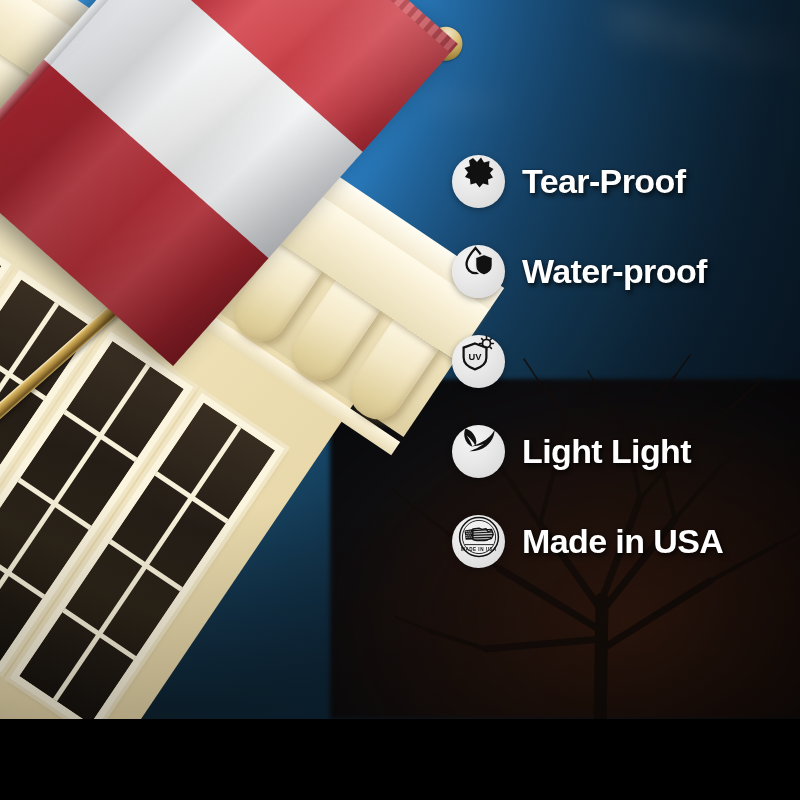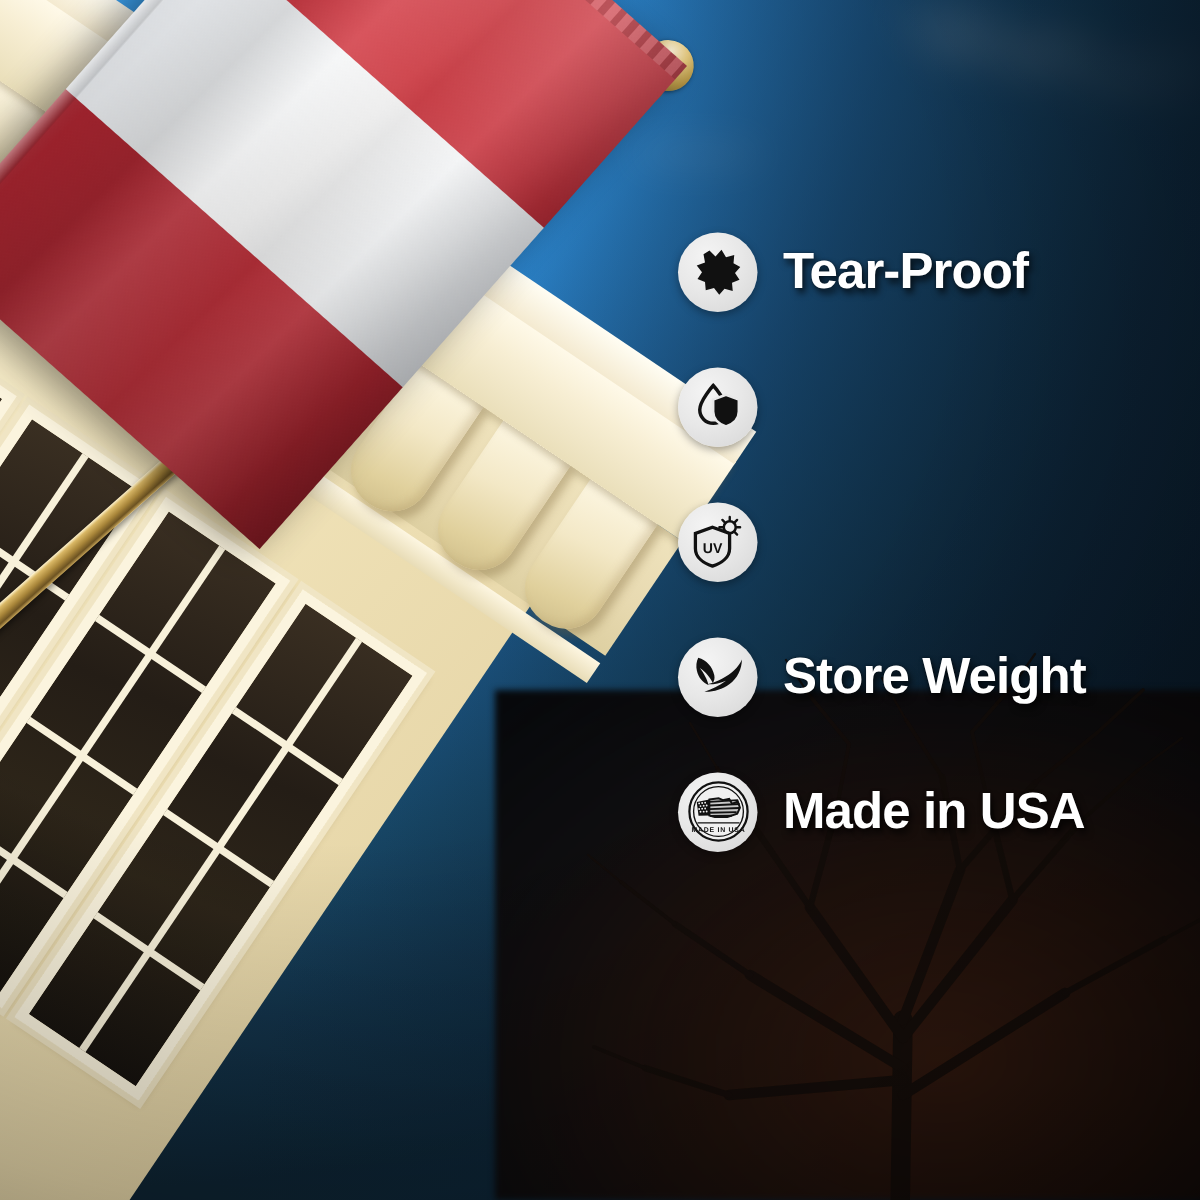--- a/index.html
+++ b/index.html
@@ -1,17 +1,17 @@
 <!DOCTYPE html>
 <html><head>
 <meta charset="utf-8">
 <style>
   html,body{margin:0;padding:0;background:#000;}
   #stage{
-    position:relative;width:800px;height:800px;overflow:hidden;
+    position:relative;width:800px;height:719px;overflow:hidden;
     font-family:"Liberation Sans","DejaVu Sans",sans-serif;
     background:#8b5cf6;
   }
 
   
   .sky-base{position:absolute;inset:0;
     background:
       radial-gradient(120% 95% at 6% 4%, #3fa3ef 0%, #3094e4 22%, #2a7fc4 38%, #1f5d93 55%, #184868 72%, #13334a 86%, #0e2433 100%);
   }
   .sky-dark-right{position:absolute;inset:0;
@@ -89,21 +89,21 @@
     background:linear-gradient(90deg, rgba(255,255,255,.35), rgba(0,0,0,.12));}
   .flag-ripple{position:absolute;left:0;top:0;width:100%;height:12px;
     background:repeating-linear-gradient(90deg, rgba(0,0,0,.13) 0 5px, rgba(255,255,255,.13) 5px 11px);}
 
   
   .features{position:absolute;left:452px;top:136px;width:348px;}
   .frow{display:flex;align-items:center;height:90px;}
   .badge{flex:0 0 auto;width:53px;height:53px;border-radius:50%;
     background:radial-gradient(circle at 36% 30%, #f4f4f4 0%, #e8e8e8 46%, #d5d5d5 100%);
     box-shadow:0 2px 6px rgba(0,0,0,.35);
-    display:flex;align-items:center;justify-content:center;}
+    display:flex;align-items:flex-start;justify-content:center;}
   .badge svg{display:block;}
   .flabel{margin-left:17px;color:#fff;font-weight:700;font-size:34px;
     letter-spacing:-.6px;white-space:nowrap;
     text-shadow:2px 3px 5px rgba(0,0,0,.72), 0 0 2px rgba(0,0,0,.5);}
 </style>
 </head>
 <body>
 
 <div id="stage">
 
@@ -193,20 +193,21 @@
     </div>
 
     <div class="frow">
       <div class="badge">
         <svg width="34" height="34" viewBox="0 0 34 34">
           <path d="M13.5 3 C13.5 3 4.5 13 4.5 19.2 C4.5 24.3 8.6 28.2 13.5 28.2 C18.4 28.2 22.5 24.3 22.5 19.2 C22.5 13 13.5 3 13.5 3 Z" fill="none" stroke="#111" stroke-width="2.3"></path>
           <path fill="#111" d="M22 9.2 L30.6 12.4 L30.6 20.4 C30.6 25.2 26.8 28.8 22 30.4 C17.2 28.8 13.4 25.2 13.4 20.4 L13.4 12.4 Z"></path>
           <path d="M22 9.2 L30.6 12.4 L30.6 20.4 C30.6 25.2 26.8 28.8 22 30.4 C17.2 28.8 13.4 25.2 13.4 20.4 L13.4 12.4 Z" fill="none" stroke="#e8e8e8" stroke-width="1.8"></path>
         </svg>
       </div>
+      <div class="flabel">Water-proof</div>
     </div>
 
     <div class="frow">
       <div class="badge">
         <svg width="36" height="36" viewBox="0 0 36 36">
           <circle cx="25.5" cy="8.5" r="4" fill="none" stroke="#111" stroke-width="1.7"></circle>
           <g stroke="#111" stroke-width="1.6" stroke-linecap="round">
             <path d="M25.5 1.6 v2.2 M25.5 13.2 v2.2 M18.6 8.5 h2.2 M30.2 8.5 h2.2 M20.6 3.6 l1.6 1.6 M28.8 11.8 l1.6 1.6 M30.4 3.6 l-1.6 1.6 M22.2 11.8 l-1.6 1.6"></path>
           </g>
           <path d="M14 8.5 L25.4 12.6 L25.4 22.6 C25.4 28.4 20.3 32.4 14 34.4 C7.7 32.4 2.6 28.4 2.6 22.6 L2.6 12.6 Z" fill="#e8e8e8" stroke="#111" stroke-width="2.2"></path>
@@ -215,21 +216,21 @@
       </div>
     </div>
 
     <div class="frow">
       <div class="badge">
         <svg width="36" height="32" viewBox="0 0 36 32">
           <path fill="#111" d="M4.5 3.5 C10 5 14 9.5 15.2 15.2 C15.6 17.2 15.2 19 14.2 20.4 C12.6 17 9.4 13 5.6 10.4 C8.2 13.8 10.6 18.2 11.3 21.6 C7.6 20.4 4.6 16.6 3.6 12.2 C2.9 9.2 3.2 6 4.5 3.5 Z"></path>
           <path fill="#111" d="M33.6 4.6 C33.6 11 30.6 17.2 25.2 21.2 C20.6 24.6 14.6 26.4 8.6 26.2 C13.2 24.6 18.6 22.2 23 18.8 C19.2 20.4 14.6 21.4 10.6 21.2 C17.2 19.6 24 16 28.6 11.6 C31 9.4 32.6 7 33.6 4.6 Z"></path>
         </svg>
       </div>
-      <div class="flabel">Store Weight</div>
+      <div class="flabel">Light Light</div>
     </div>
 
 
     <div class="frow">
       <div class="badge">
         <svg width="44" height="44" viewBox="0 0 44 44">
           <circle cx="22" cy="22" r="19.4" fill="#f0f0f0" stroke="#111" stroke-width="1.5"></circle>
           <circle cx="22" cy="22" r="16.6" fill="none" stroke="#111" stroke-width="0.9"></circle>
           <g transform="translate(7.5,11)">
             <path fill="#111" d="M0 4.6 L8.4 3 L8.4 13.6 L1.2 13.8 Z"></path>

